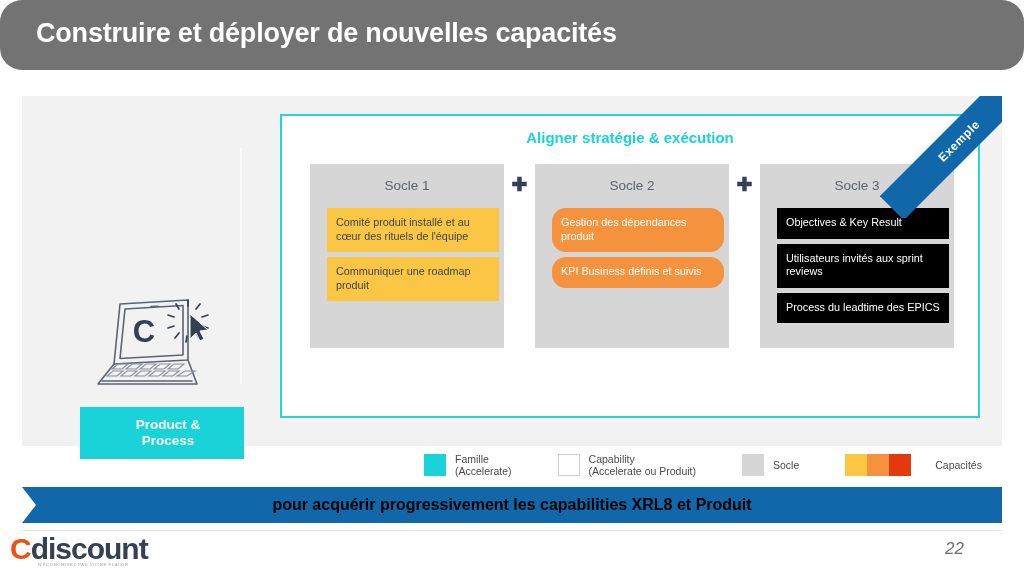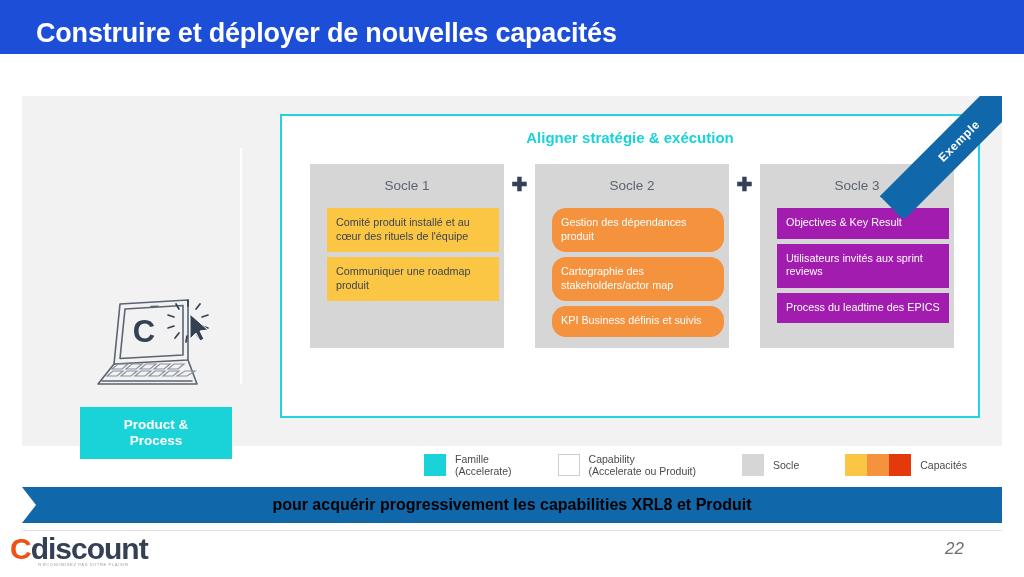--- a/index.html
+++ b/index.html
@@ -5,22 +5,23 @@
   html,body{margin:0;padding:0;}
   body{
     width:1024px;height:577px;overflow:hidden;background:#ffffff;
     font-family:"Liberation Sans", sans-serif;
     -webkit-font-smoothing:antialiased;
   }
   .slide{position:relative;width:1024px;height:577px;background:#ffffff;}
 
   
   .titlebar{
-    position:absolute;left:0;top:0;width:1024px;height:54px;
-    background:#1d4ed8;
+    position:absolute;left:0;top:0;width:1024px;height:70px;
+    background:#737373;
+    border-radius:22px;
   }
   .titlebar .title{
     position:absolute;left:36px;top:18px;
     font-size:27px;font-weight:bold;color:#ffffff;letter-spacing:-0.2px;
     white-space:nowrap;
   }
 
   
   .panel{
     position:absolute;left:22px;top:96px;width:980px;height:350px;
@@ -37,21 +38,21 @@
   }
 
   
   .laptop{
     position:absolute;left:70px;top:196px;width:130px;height:106px;
   }
   .pp-btn{
     position:absolute;left:58px;top:311px;width:152px;height:52px;
     background:#19d3d9;color:#ffffff;font-weight:bold;font-size:13.5px;
     line-height:16px;text-align:center;
-    display:flex;align-items:center;justify-content:center;
+    display:flex;align-items:center;justify-content:center;padding-left:12px;
   }
   .pp-btn span{display:block;}
 
   
   .cyanbox{
     position:absolute;left:280px;top:114px;width:700px;height:304px;
     background:#ffffff;border:2.5px solid #25d3de;box-sizing:border-box;
   }
   .cyan-head{
     position:absolute;left:0;top:13px;width:100%;
@@ -74,21 +75,21 @@
   }
   .cards{
     position:absolute;left:11px;top:44px;width:172px;margin-left:6px;
   }
   .card{
     margin-bottom:5px;padding:8px 9px 9px 9px;box-sizing:border-box;
     font-size:10.8px;line-height:13.5px;
   }
   .card.y{background:#fbc643;color:#3d4654;}
   .card.o{background:#f5923e;color:#ffffff;border-radius:14px;}
-  .card.r{background:#a21caf;color:#ffffff;}
+  .card.r{background:#000000;color:#ffffff;}
 
   .plus{
     width:31px;height:240px;display:flex;align-items:flex-start;
     justify-content:center;padding-top:14px;box-sizing:border-box;
     font-size:19px;font-weight:bold;color:#344154;line-height:14px;
   }
 
   
   .ribbon{
     position:absolute;left:880px;top:96px;width:122px;height:122px;
@@ -102,21 +103,21 @@
   .ribbon .band span{
     color:#ffffff;font-size:12px;font-weight:bold;letter-spacing:0.5px;
   }
 
   
   .legend{
     position:absolute;left:424px;top:452px;height:26px;
     display:flex;align-items:center;
   }
   .lg-item{display:flex;align-items:center;margin-right:46px;}
-  .lg-item:last-child{margin-right:0;}
+  .lg-item:last-child{margin-right:0;gap:15px;}
   .sw{width:22px;height:22px;margin-right:9px;flex:none;}
   .sw.cyan{background:#19d3d9;}
   .sw.hollow{background:#ffffff;border:1px solid #cfcfcf;box-sizing:border-box;}
   .sw.gray{background:#d6d6d6;}
   .sw-tri{display:flex;margin-right:9px;}
   .sw-tri i{width:22px;height:22px;display:block;}
   .sw-tri i.y{background:#fbc643;}
   .sw-tri i.o{background:#f5923e;}
   .sw-tri i.r{background:#e4380d;}
   .lg-label{font-size:10.5px;line-height:12.5px;color:#4a4a4a;white-space:nowrap;}
@@ -242,21 +243,20 @@
           <div class="card y">Communiquer une roadmap produit</div>
         </div>
       </div>
 
       <div class="plus">✚</div>
 
       <div class="socle">
         <div class="socle-title">Socle 2</div>
         <div class="cards">
           <div class="card o">Gestion des dépendances produit</div>
-          <div class="card o">Cartographie des stakeholders/actor map</div>
           <div class="card o">KPI Business définis et suivis</div>
         </div>
       </div>
 
       <div class="plus">✚</div>
 
       <div class="socle">
         <div class="socle-title">Socle 3</div>
         <div class="cards">
           <div class="card r">Objectives &amp; Key Result</div>

